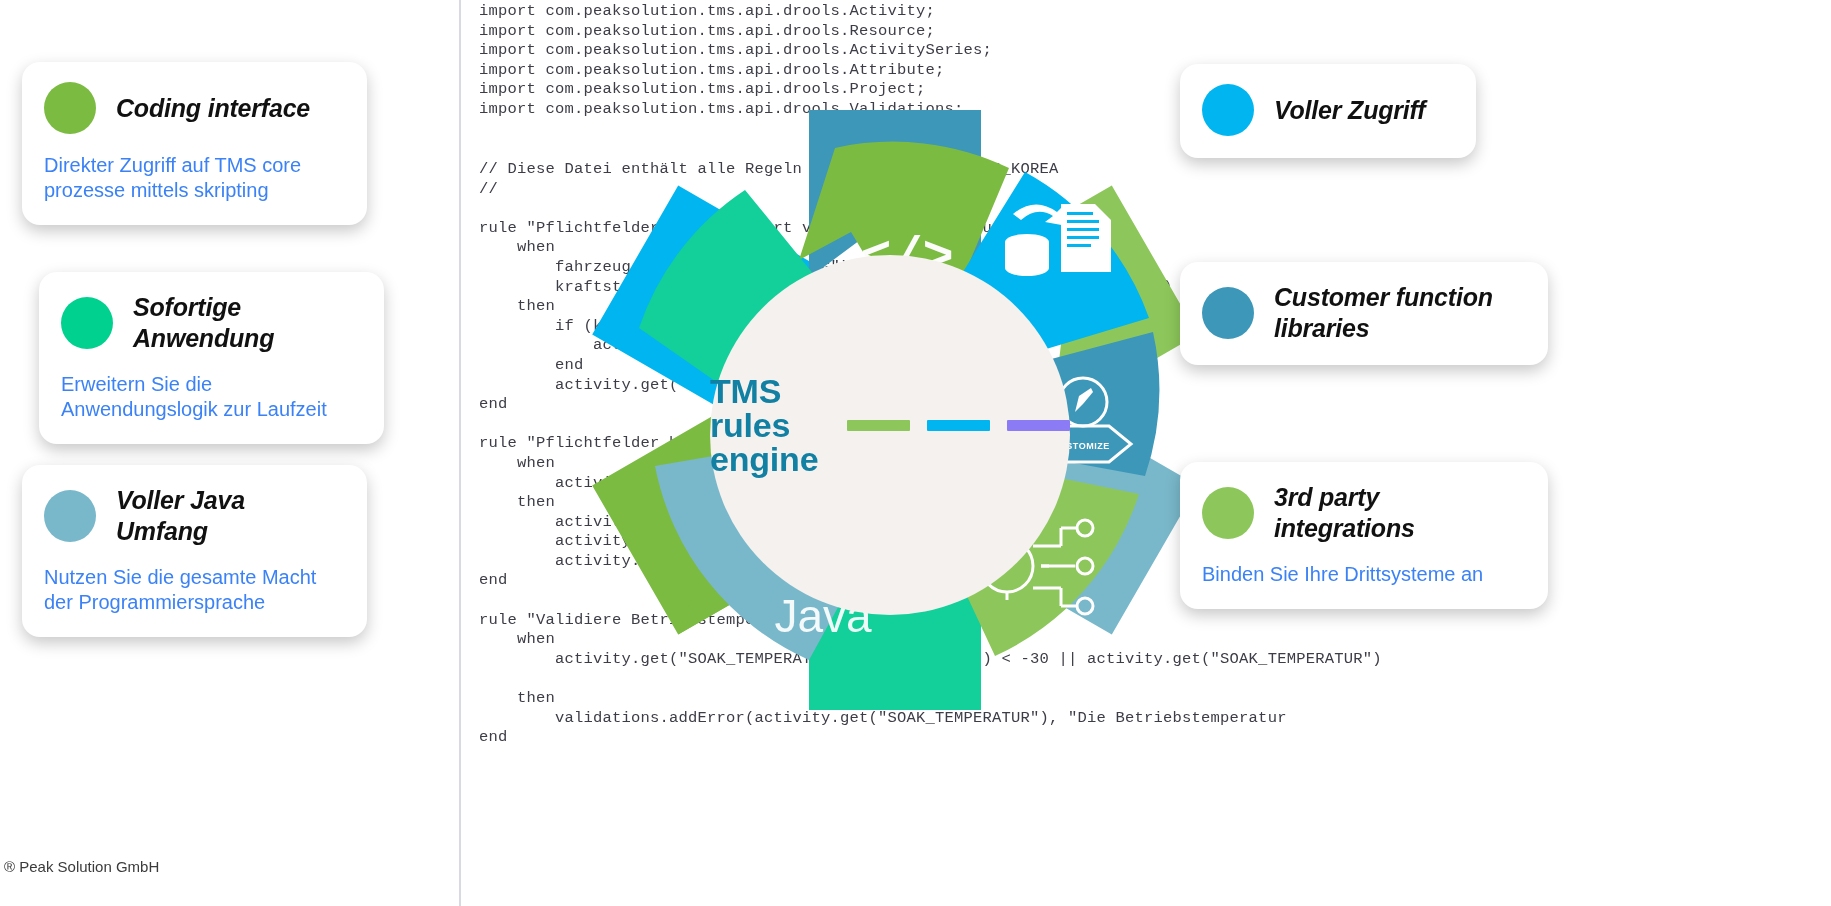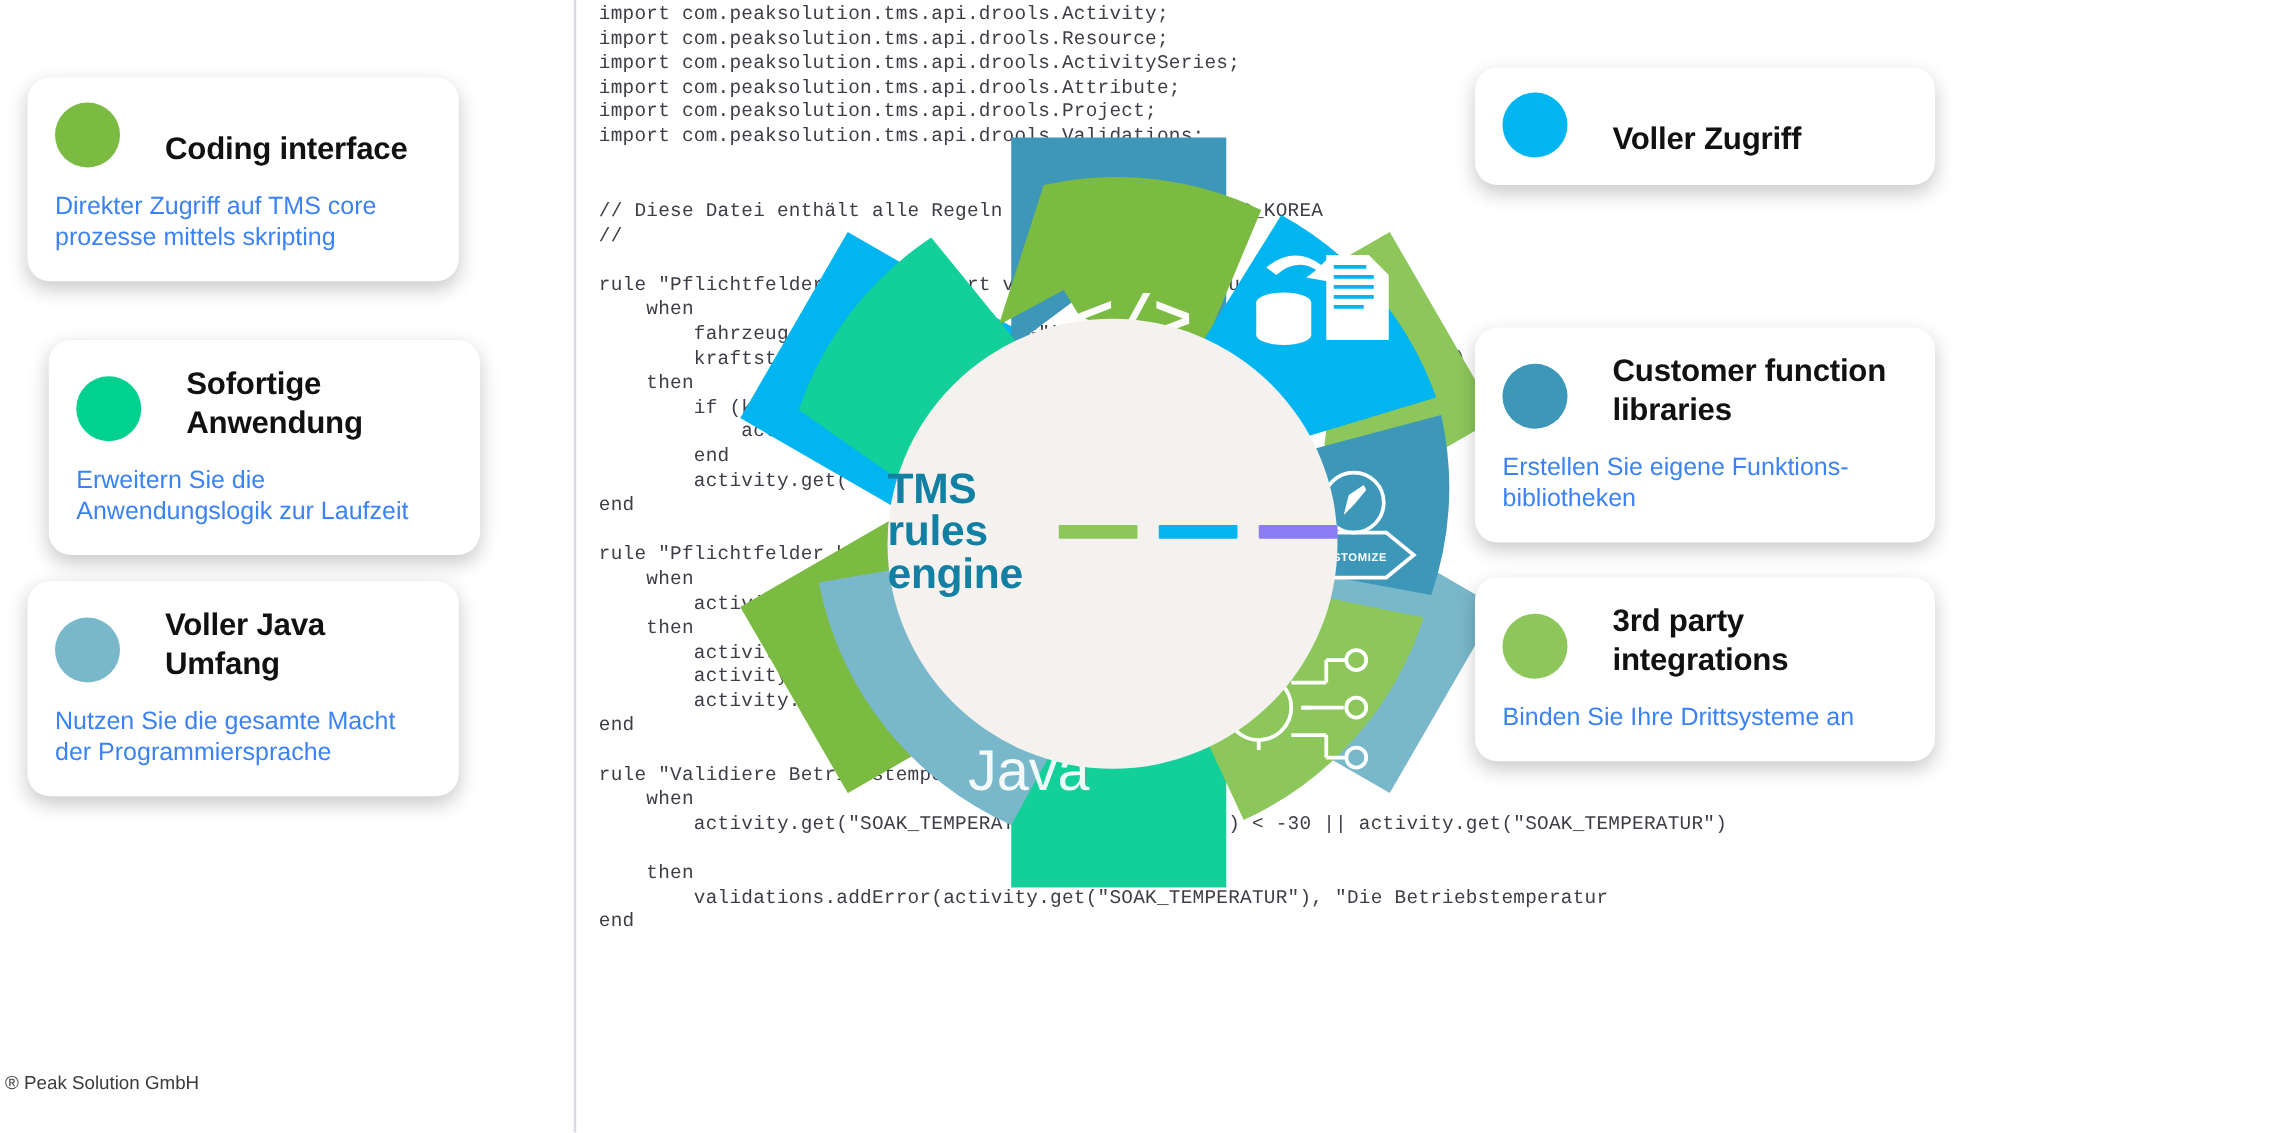--- a/index.html
+++ b/index.html
@@ -61,37 +61,37 @@
 
   
   .card{
     position:absolute;
     background:#ffffff;
     border-radius:18px;
     box-shadow:0 6px 16px rgba(0,0,0,.22);
     box-sizing:border-box;
     padding:20px 24px 22px 22px;
   }
-  .card-head{display:flex;align-items:flex-end;gap:36px;}
+  .card-head{display:flex;align-items:center;gap:20px;font-style:italic;}
   .dot{width:52px;height:52px;border-radius:50%;flex:0 0 52px;}
   .card-title{
     font-size:25px;font-weight:700;color:#111111;
     line-height:1.22;letter-spacing:-0.2px;
   }
   .card-body{
     margin-top:19px;
     font-size:20px;color:#3b82f6;line-height:1.25;
   }
 
   
   .c-l1{left:22px; top:62px;  width:345px;}
   .c-l2{left:39px; top:272px; width:345px;}
   .c-l3{left:22px; top:465px; width:345px;}
   
-  .c-r1{left:1180px; top:54px;  width:368px;}
+  .c-r1{left:1180px; top:64px;  width:296px;}
   .c-r2{left:1180px; top:262px; width:368px;}
   .c-r3{left:1180px; top:462px; width:368px;}
 
   .c-l2 .card-title,.c-l3 .card-title,
   .c-r2 .card-title,.c-r3 .card-title{max-width:250px;}
 
   
   .footer{
     position:absolute;left:4px;top:858px;
     font-size:15px;color:#3b3b3b;
@@ -285,21 +285,20 @@
       <span class="dot" style="background:#00b5f0"></span>
       <span class="card-title">Voller Zugriff</span>
     </div>
   </div>
 
   <div class="card c-r2">
     <div class="card-head">
       <span class="dot" style="background:#3c97b8"></span>
       <span class="card-title">Customer function libraries</span>
     </div>
-    <div class="card-body">Erstellen Sie eigene Funktions-bibliotheken</div>
   </div>
 
   <div class="card c-r3">
     <div class="card-head">
       <span class="dot" style="background:#8dc75b"></span>
       <span class="card-title">3rd party integrations</span>
     </div>
     <div class="card-body">Binden Sie Ihre Drittsysteme an</div>
   </div>
 

